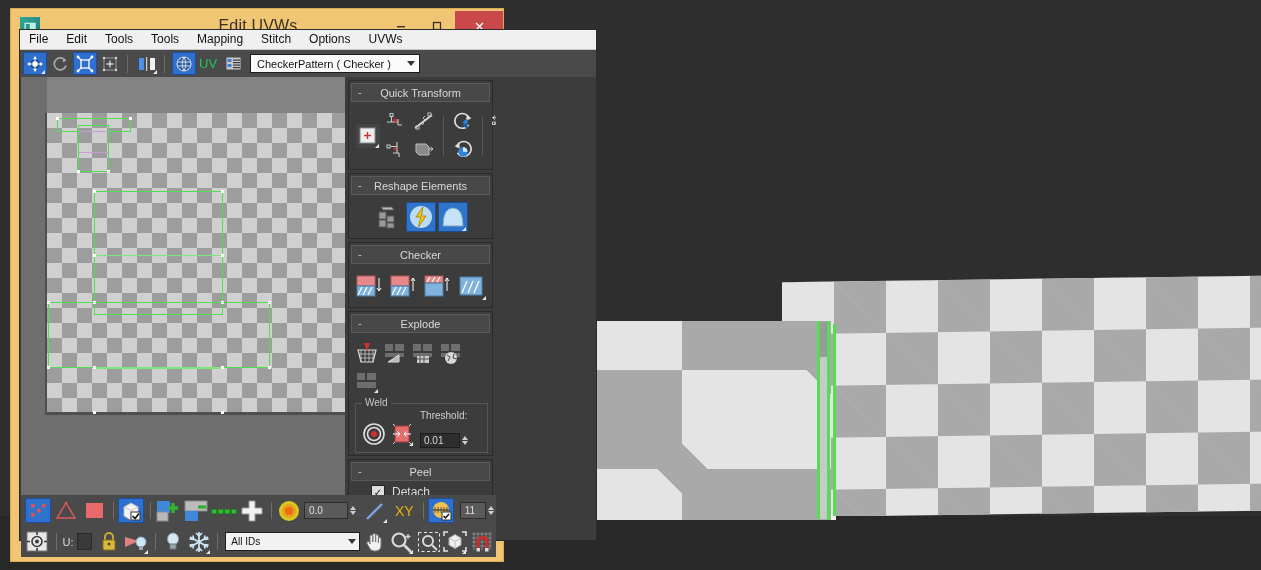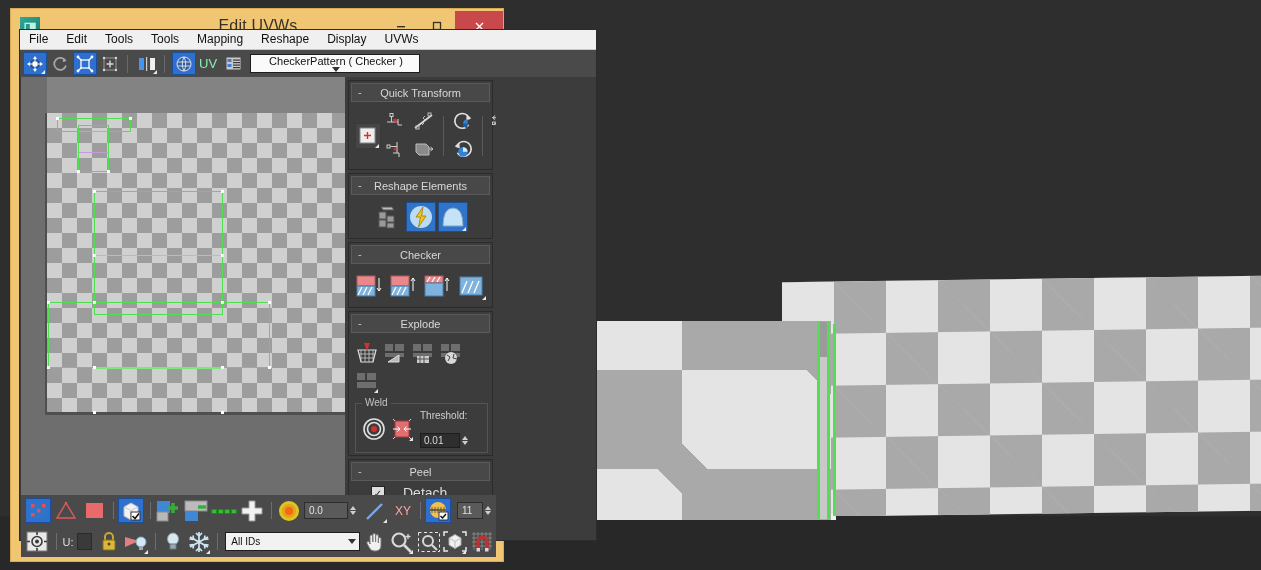--- a/index.html
+++ b/index.html
@@ -92,27 +92,26 @@
     width:24px;height:23px;margin-right:1px;
     background:#5a5a5a;border:1px solid #333;border-radius:1px;
     display:flex;align-items:center;justify-content:center;position:relative;
     box-sizing:border-box;
   }
   .tb-btn.on{background:#2f6fd0;border-color:#1a4f9c;}
   .tb-btn.flat{background:transparent;border-color:transparent;}
   .tb-sep{width:3px;height:18px;border-left:1px solid #6a6a6a;margin:0 4px;}
   .corner{position:absolute;right:1px;bottom:0px;width:0;height:0;
      border-left:4px solid transparent;border-bottom:4px solid #e8e8e8;}
-  .uv-lbl{font-size:13px;color:#86efac;margin:0 4px 0 2px;position:relative;}
+  .uv-lbl{font-size:13px;color:#22c55e;margin:0 4px 0 2px;position:relative;}
   .mat-combo{
     width:170px;height:19px;background:#fafafa;border:1px solid #1c1c1c;
     display:flex;align-items:center;justify-content:space-between;
     padding:0 4px 0 6px;font-size:11px;color:#111;box-sizing:border-box;
     margin-left:4px;
-    flex-direction:column;
   }
   .caret{width:0;height:0;border-left:4px solid transparent;border-right:4px solid transparent;border-top:5px solid #333;}
 
   
   .uv-canvas{
     position:absolute;left:1px;top:47px;width:324px;height:418px;
     background:#6e6e6e;overflow:hidden;
   }
   .uv-topbar{position:absolute;left:26px;top:0;width:298px;height:36px;background:#838383;}
   .uv-leftbar{position:absolute;left:0;top:0;width:26px;height:418px;background:#6e6e6e;}
@@ -148,40 +147,40 @@
     width:26px;height:26px;margin:1px;background:#4e4e4e;border:1px solid #2a2a2a;
     display:flex;align-items:center;justify-content:center;position:relative;box-sizing:border-box;
   }
   .ibtn.blue{background:#2f74c8;border-color:#1d4f8f;}
   .ibtn.plain{background:#454545;border:1px solid #3a3a3a;}
   .ibtn.noborder{background:transparent;border-color:transparent;}
   .vdiv{width:1px;height:40px;background:#5a5a5a;margin:2px 5px;}
 
   .weld-group{
     margin:3px 4px 2px 6px;border:1px solid #555;padding:6px 4px 4px 4px;
-    position:relative;display:flex;align-items:center;
+    position:relative;display:flex;align-items:flex-end;
   }
   .weld-legend{
     position:absolute;left:6px;top:-7px;background:#3c3c3c;padding:0 3px;
     font-size:10px;color:#c5c5c5;
   }
   .thr-label{font-size:10px;color:#d0d0d0;}
   .spinbox{
     display:flex;align-items:center;background:#2e2e2e;border:1px solid #1d1d1d;
     height:15px;width:40px;justify-content:flex-start;padding-left:3px;
     font-size:10px;color:#d8d8d8;box-sizing:border-box;
   }
   .spin-arrows{display:flex;flex-direction:column;justify-content:center;margin-left:2px;}
   .spin-arrows div{width:0;height:0;border-left:3px solid transparent;border-right:3px solid transparent;}
   .sp-up{border-bottom:4px solid #cfcfcf;margin-bottom:1px;}
   .sp-dn{border-top:4px solid #cfcfcf;}
 
   .chk-row{display:flex;align-items:center;margin:4px 0 3px 22px;}
   .chkbox{width:12px;height:12px;background:#ddd;border:1px solid #222;display:flex;align-items:center;justify-content:center;font-size:10px;color:#111;}
-  .chk-lbl{font-size:14px;color:#dcdcdc;margin-left:18px;}
+  .chk-lbl{font-size:12px;color:#dcdcdc;margin-left:7px;}
 
   
   .botbar{
     position:absolute;left:1px;top:465px;width:475px;height:31px;
     background:#4a4a4a;display:flex;align-items:center;padding-left:4px;box-sizing:border-box;
   }
   .statbar{
     position:absolute;left:1px;top:496px;width:475px;height:31px;
     background:#4a4a4a;display:flex;align-items:center;padding-left:4px;box-sizing:border-box;
   }
@@ -189,21 +188,21 @@
     width:26px;height:25px;margin-right:2px;background:#5a5a5a;border:1px solid #2f2f2f;
     display:flex;align-items:center;justify-content:center;position:relative;box-sizing:border-box;
   }
   .bbtn.on{background:#2f6fd0;border-color:#1b4f9a;}
   .bbtn.flat{background:transparent;border:none;}
   .bsep{width:1px;height:17px;background:#6e6e6e;margin:0 4px;}
   .num-field{
     width:44px;height:17px;background:#5a5a5a;border:1px solid #2d2d2d;
     font-size:10px;color:#e0e0e0;display:flex;align-items:center;padding-left:4px;box-sizing:border-box;
   }
-  .xy-lbl{font-size:12px;color:#fca5a5;margin:0 5px;position:relative;}
+  .xy-lbl{font-size:14px;color:#eab308;margin:0 5px;position:relative;}
   .u-lbl{font-size:11px;color:#dcdcdc;margin:0 3px 0 2px;}
   .u-field{width:14px;height:15px;background:#3a3a3a;border:1px solid #2a2a2a;}
   .ids-combo{
     width:142px;height:19px;background:#f2f2f2;border:1px solid #1e1e1e;
     display:flex;align-items:center;justify-content:space-between;
     padding:0 3px 0 5px;font-size:10px;color:#111;box-sizing:border-box;margin:0 3px;
   }
   svg{display:block;}
 </style>
 </head>
@@ -248,22 +247,22 @@
     </div>
 
     <div class="win-body">
 
       <div class="menubar">
         <div class="menu-item">File</div>
         <div class="menu-item">Edit</div>
         <div class="menu-item">Tools</div>
         <div class="menu-item">Tools</div>
         <div class="menu-item">Mapping</div>
-        <div class="menu-item">Reshape</div>
-        <div class="menu-item">Display</div>
+        <div class="menu-item">Stitch</div>
+        <div class="menu-item">Options</div>
         <div class="menu-item">UVWs</div>
       </div>
 
       <div class="toolbar">
         <div class="tb-btn on">
           <svg width="18" height="18" viewBox="0 0 18 18">
             <rect x="6" y="6" width="6" height="6" fill="#fff" stroke="#0a2d5e"></rect>
             <path d="M9 1 L11 4 H7 Z M9 17 L7 14 H11 Z M1 9 L4 7 V11 Z M17 9 L14 11 V7 Z" fill="#fff"></path>
             <path d="M9 4 V14 M4 9 H14" stroke="#fff" stroke-width="1"></path>
           </svg>

